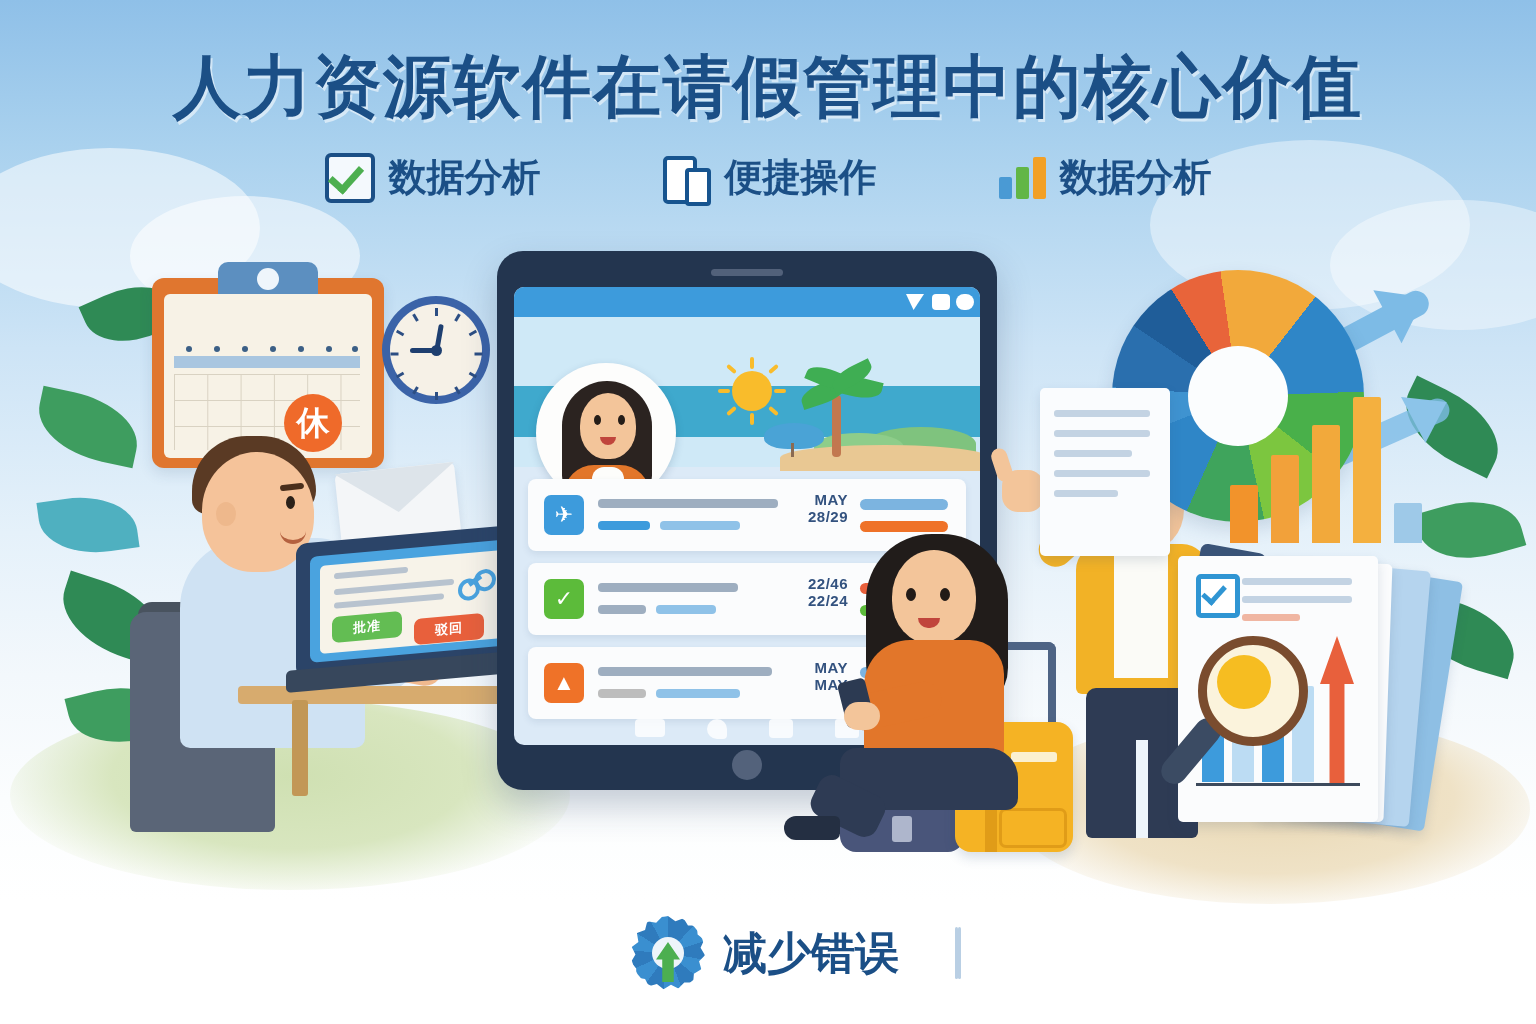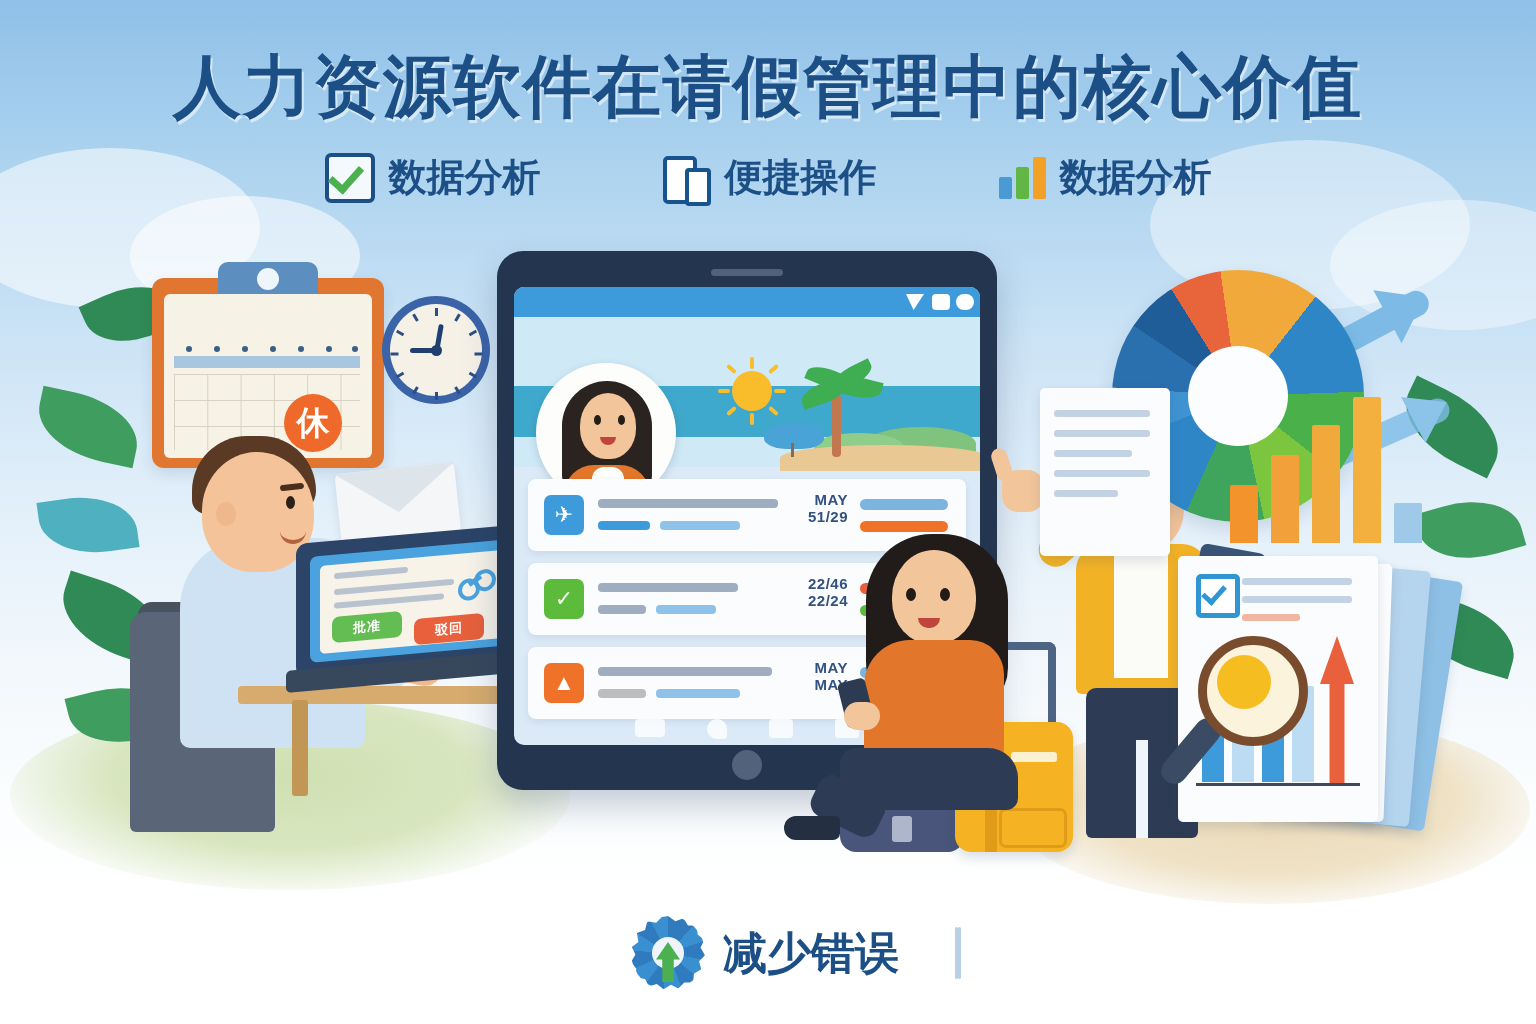--- a/index.html
+++ b/index.html
@@ -416,21 +416,21 @@
 
       <div class="cards">
 
         <div class="card">
           <div class="badge" style="background:#3d9bdc;">✈</div>
           <div class="ln" style="left:70px;top:20px;width:180px;background:#9eaec0;"></div>
           <div class="ln" style="left:70px;top:42px;width:52px;background:#3d9bdc;"></div>
           <div class="ln" style="left:132px;top:42px;width:80px;background:#8fc2e8;"></div>
           <div class="dt" style="top:12px;">
             <span>MAY</span><br>
-            <span>51/29</span>
+            <span>28/29</span>
           </div>
           <div class="pill" style="top:20px;background:#7cb4e0;"></div>
           <div class="pill" style="top:42px;background:#ef7228;"></div>
         </div>
 
         <div class="card">
           <div class="badge" style="background:#5cbb3a;">✓</div>
           <div class="ln" style="left:70px;top:20px;width:140px;background:#9eaec0;"></div>
           <div class="ln" style="left:70px;top:42px;width:48px;background:#9eaec0;"></div>
           <div class="ln" style="left:128px;top:42px;width:60px;background:#8fc2e8;"></div>

